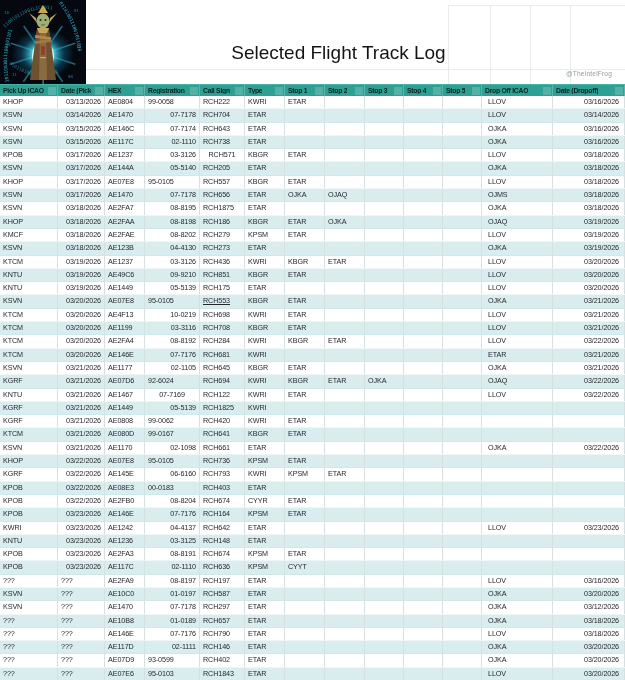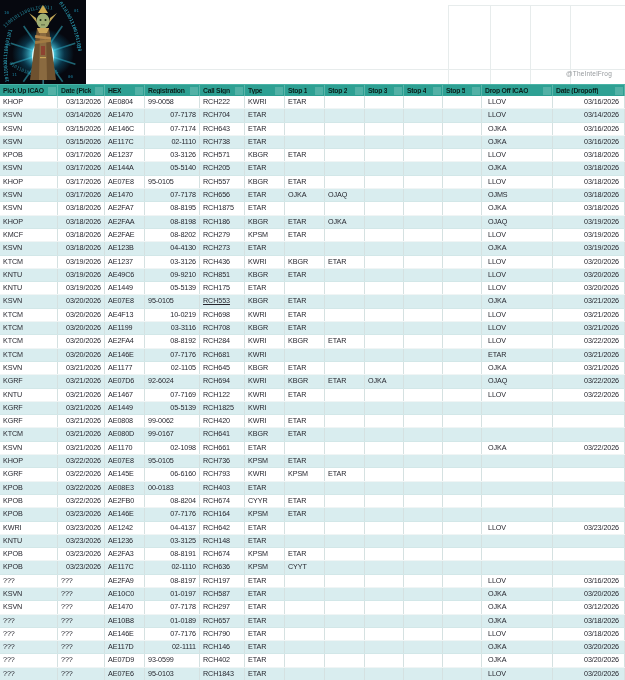--- a/index.html
+++ b/index.html
@@ -137,20 +137,21 @@
       <path d="M 37,28 L 49,28 L 56,80 L 30,80 Z" fill="#6e512f"></path>
       <path d="M 40,28 L 46,28 L 47,80 L 39,80 Z" fill="#8a6a40"></path>
       <path d="M 37,28 L 49,28 L 47,33 L 39,33 Z" fill="#caa558"></path>
       <rect x="35" y="36" width="16" height="3" fill="#b5874d" transform="rotate(8 43 37.5)"></rect>
       <rect x="35" y="40" width="16" height="3" fill="#a07a42" transform="rotate(-8 43 41.5)"></rect>
       <rect x="41" y="46" width="4" height="9" fill="#8d3b2e" opacity="0.85"></rect>
       <rect x="40" y="57" width="6" height="1.2" fill="#caa558"></rect>
     </svg>
   </div>
 
+  <div class="page-subtitle">Selected Flight Track Log</div>
 
 
   <div class="credit">@TheIntelFrog</div>
 
   <div class="thead" id="thead">
       <div class="hc" style="width: 58px;">
         <span class="hl">Pick Up ICAO</span>
         <span class="fbtn">
           <i></i>
         </span>
@@ -287,21 +288,21 @@
         <div class="tc c9" style="width: 39px;"></div>
         <div class="tc c10" style="width: 39px;"></div>
         <div class="tc c11" style="width: 71px;">OJKA</div>
         <div class="tc c12 r" style="width: 72px;">03/16/2026</div>
       </div>
       <div class="trow">
         <div class="tc c0" style="width: 58px;">KPOB</div>
         <div class="tc c1 r" style="width: 47px;">03/17/2026</div>
         <div class="tc c2" style="width: 40px;">AE1237</div>
         <div class="tc c3 r" style="width: 55px;">03-3126</div>
-        <div class="tc c4" style="width: 45px;">RCH571</div>
+        <div class="tc c4" style="width: 45px; text-align: center;">RCH571</div>
         <div class="tc c5" style="width: 40px;">KBGR</div>
         <div class="tc c6" style="width: 40px;">ETAR</div>
         <div class="tc c7" style="width: 40px;"></div>
         <div class="tc c8" style="width: 39px;"></div>
         <div class="tc c9" style="width: 39px;"></div>
         <div class="tc c10" style="width: 39px;"></div>
         <div class="tc c11" style="width: 71px;">LLOV</div>
         <div class="tc c12 r" style="width: 72px;">03/18/2026</div>
       </div>
       <div class="trow alt">
@@ -556,21 +557,21 @@
         <div class="tc c8" style="width: 39px;">OJKA</div>
         <div class="tc c9" style="width: 39px;"></div>
         <div class="tc c10" style="width: 39px;"></div>
         <div class="tc c11" style="width: 71px;">OJAQ</div>
         <div class="tc c12 r" style="width: 72px;">03/22/2026</div>
       </div>
       <div class="trow">
         <div class="tc c0" style="width: 58px;">KNTU</div>
         <div class="tc c1 r" style="width: 47px;">03/21/2026</div>
         <div class="tc c2" style="width: 40px;">AE1467</div>
-        <div class="tc c3 r" style="width: 55px;">07-7169</div>
+        <div class="tc c3 r" style="width: 55px; text-align: center;">07-7169</div>
         <div class="tc c4" style="width: 45px;">RCH122</div>
         <div class="tc c5" style="width: 40px;">KWRI</div>
         <div class="tc c6" style="width: 40px;">ETAR</div>
         <div class="tc c7" style="width: 40px;"></div>
         <div class="tc c8" style="width: 39px;"></div>
         <div class="tc c9" style="width: 39px;"></div>
         <div class="tc c10" style="width: 39px;"></div>
         <div class="tc c11" style="width: 71px;">LLOV</div>
         <div class="tc c12 r" style="width: 72px;">03/22/2026</div>
       </div>

